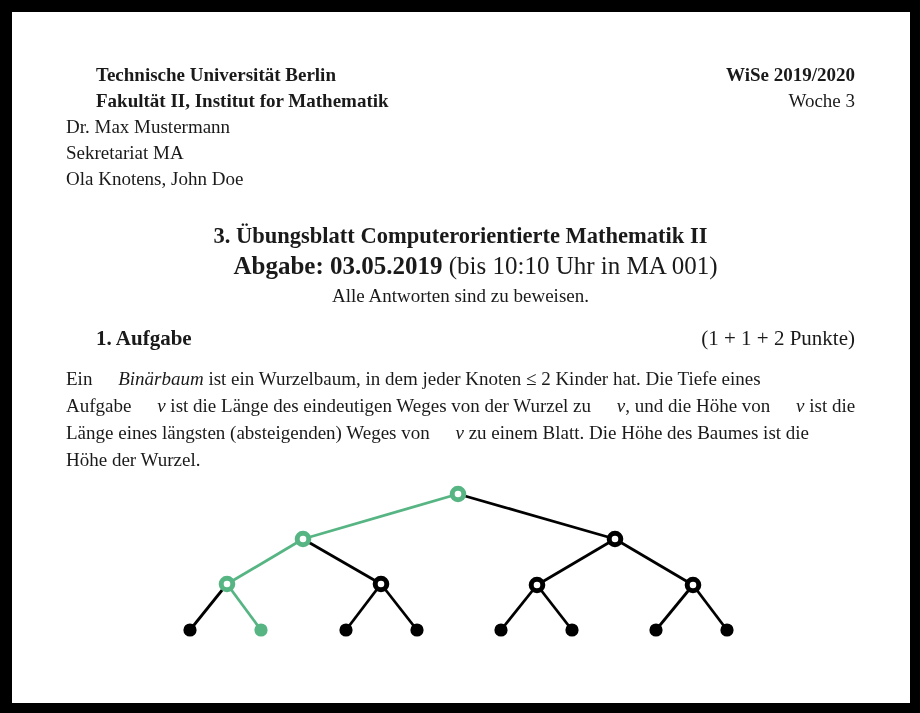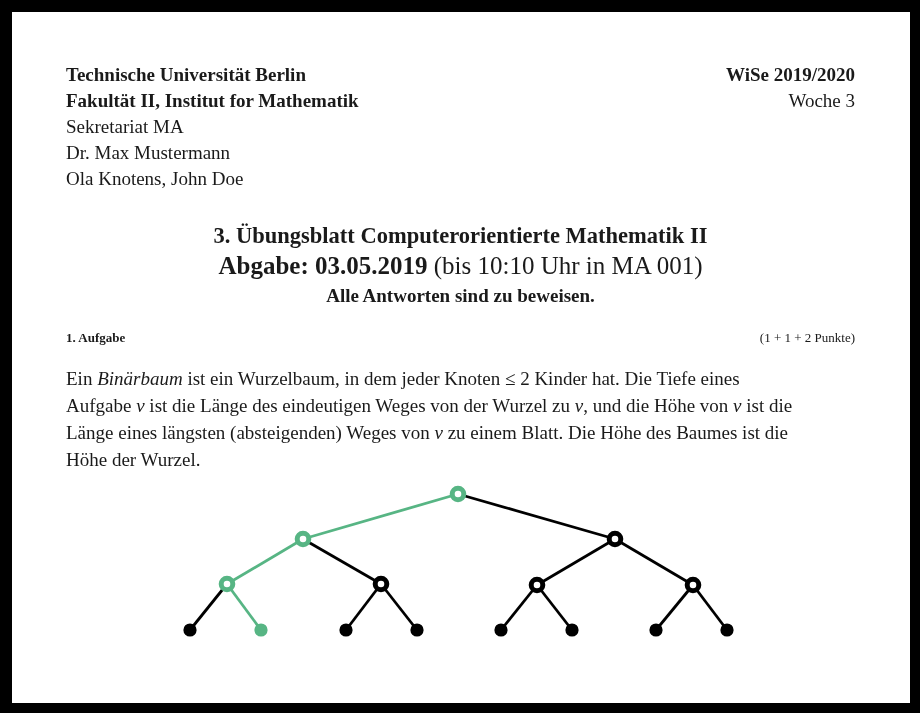--- a/index.html
+++ b/index.html
@@ -28,48 +28,48 @@
   }
   
   .hdr-row {
     display: flex;
     justify-content: space-between;
     align-items: baseline;
     font-size: 19px;
     line-height: 26px;
   }
   .hdr-right { text-align: right; }
-  .b { font-weight: 700; }
-  .it { font-style: italic; }
+  .b { font-weight: 700; margin-left: 30px; }
+  .it { font-style: italic; margin-left: 21px; }
   
   .title-block {
     margin-top: 29px;
     text-align: center;
   }
   .sheet-title {
     font-size: 22.5px;
     font-weight: 700;
     line-height: 30px;
   }
   .due-line {
     font-size: 25px;
     line-height: 30px;
   }
   .note-line {
     font-size: 19px;
-    font-weight: 700;
+    font-weight: 400;
     line-height: 30px;
   }
   
   .task-row {
     margin-top: 13px;
     display: flex;
     justify-content: space-between;
     align-items: baseline;
-    font-size: 13px;
+    font-size: 21px;
     line-height: 28px;
   }
   
   .para {
     margin-top: 13px;
     font-size: 19px;
     line-height: 27px;
   }
   .pline { white-space: nowrap; }
   
@@ -90,24 +90,24 @@
 
     <div class="hdr-row">
       <span class="b">Technische Universität Berlin</span>
       <span class="b hdr-right">WiSe 2019/2020</span>
     </div>
     <div class="hdr-row">
       <span class="b">Fakultät II, Institut for Mathematik</span>
       <span class="hdr-right">Woche 3</span>
     </div>
     <div class="hdr-row">
-      <span>Sekretariat MA</span>
+      <span>Dr. Max Mustermann</span>
     </div>
     <div class="hdr-row">
-      <span>Dr. Max Mustermann</span>
+      <span>Sekretariat MA</span>
     </div>
     <div class="hdr-row">
       <span>Ola Knotens, John Doe</span>
     </div>
 
     <div class="title-block">
       <div class="sheet-title">3. Übungsblatt Computerorientierte Mathematik II</div>
       <div class="due-line"><span class="b">Abgabe: 03.05.2019</span><span> (bis 10:10 Uhr in MA 001)</span></div>
       <div class="note-line">Alle Antworten sind zu beweisen.</div>
     </div>

